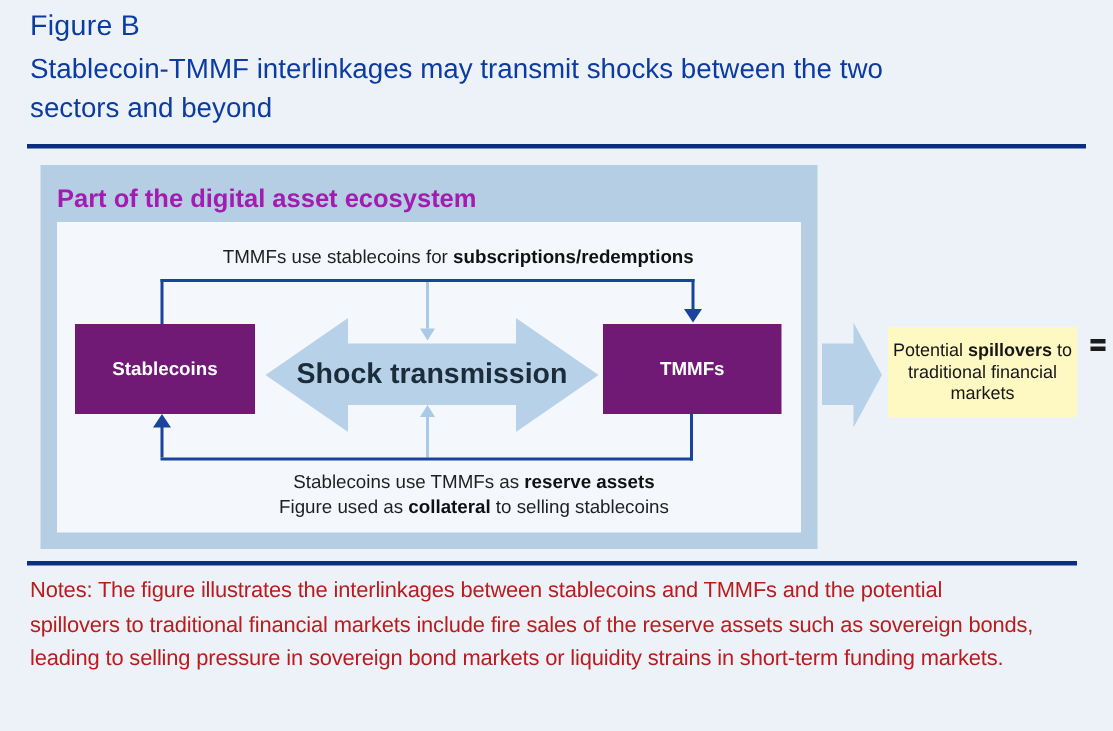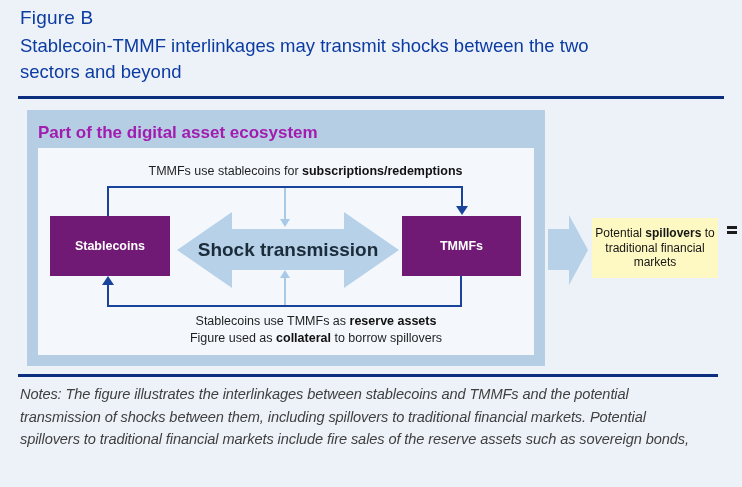--- a/index.html
+++ b/index.html
@@ -84,23 +84,22 @@
     left:592px;top:218px;width:126px;height:60px;background:#fef9c3;
     display:flex;align-items:center;justify-content:center;
     font-size:12px;color:#161616;text-align:center;line-height:14.5px;
     padding:0 3px;box-sizing:border-box;
   }
   .equals-icon{left:727px;top:226px;width:10px;}
   .equals-icon .bar{width:10px;height:3px;background:#1b1b1b;margin-bottom:2px;}
 
   .notes{
     left:20px;top:383px;width:706px;
-    font-size:14.6px;color:#404040;line-height:22.5px;
+    font-size:14.6px;color:#b91c1c;line-height:22.5px;
     letter-spacing:-0.1px;
-    font-style:italic;
   }
 </style>
 </head>
 <body>
 
 <div class="abs figure-label">Figure B</div>
 
 <div class="abs figure-title">
   <div>Stablecoin-TMMF interlinkages may transmit shocks between the two</div>
   <div>sectors and beyond</div>
@@ -137,36 +136,36 @@
 <div class="abs flow-line br-right-v"></div>
 <div class="abs flow-line br-h"></div>
 <div class="abs flow-line br-left-v"></div>
 <div class="abs head-up-dark"></div>
 
 <div class="abs caption bottom-captions">
   <div>
     <span>Stablecoins use TMMFs as </span><b>reserve assets</b><span></span>
   </div>
   <div>
-    <span>Figure used as </span><b>collateral</b><span> to borrow spillovers</span>
+    <span>Figure used as </span><b>collateral</b><span> to selling stablecoins</span>
   </div>
 </div>
 
 <svg class="abs spill-arrow-svg" width="40" height="70" viewBox="0 0 40 70">
   <polygon points="0,14 21,14 21,0 40,35 21,70 21,55 0,55" fill="#b7d1e8"></polygon>
 </svg>
 <div class="abs spillover-box">
   <div>
     <span>Potential </span><b>spillovers</b><span> to traditional financial markets</span>
   </div>
 </div>
 <div class="abs equals-icon">
   <div class="bar"></div>
   <div class="bar"></div>
 </div>
 
 <div class="abs rule rule-bottom"></div>
 
 <div class="abs notes">
   <div>Notes: The figure illustrates the interlinkages between stablecoins and TMMFs and the potential</div>
-  <div>transmission of shocks between them, including spillovers to traditional financial markets. Potential</div>
   <div>spillovers to traditional financial markets include fire sales of the reserve assets such as sovereign bonds,</div>
+  <div>leading to selling pressure in sovereign bond markets or liquidity strains in short-term funding markets.</div>
 </div>
 
 </body></html>

